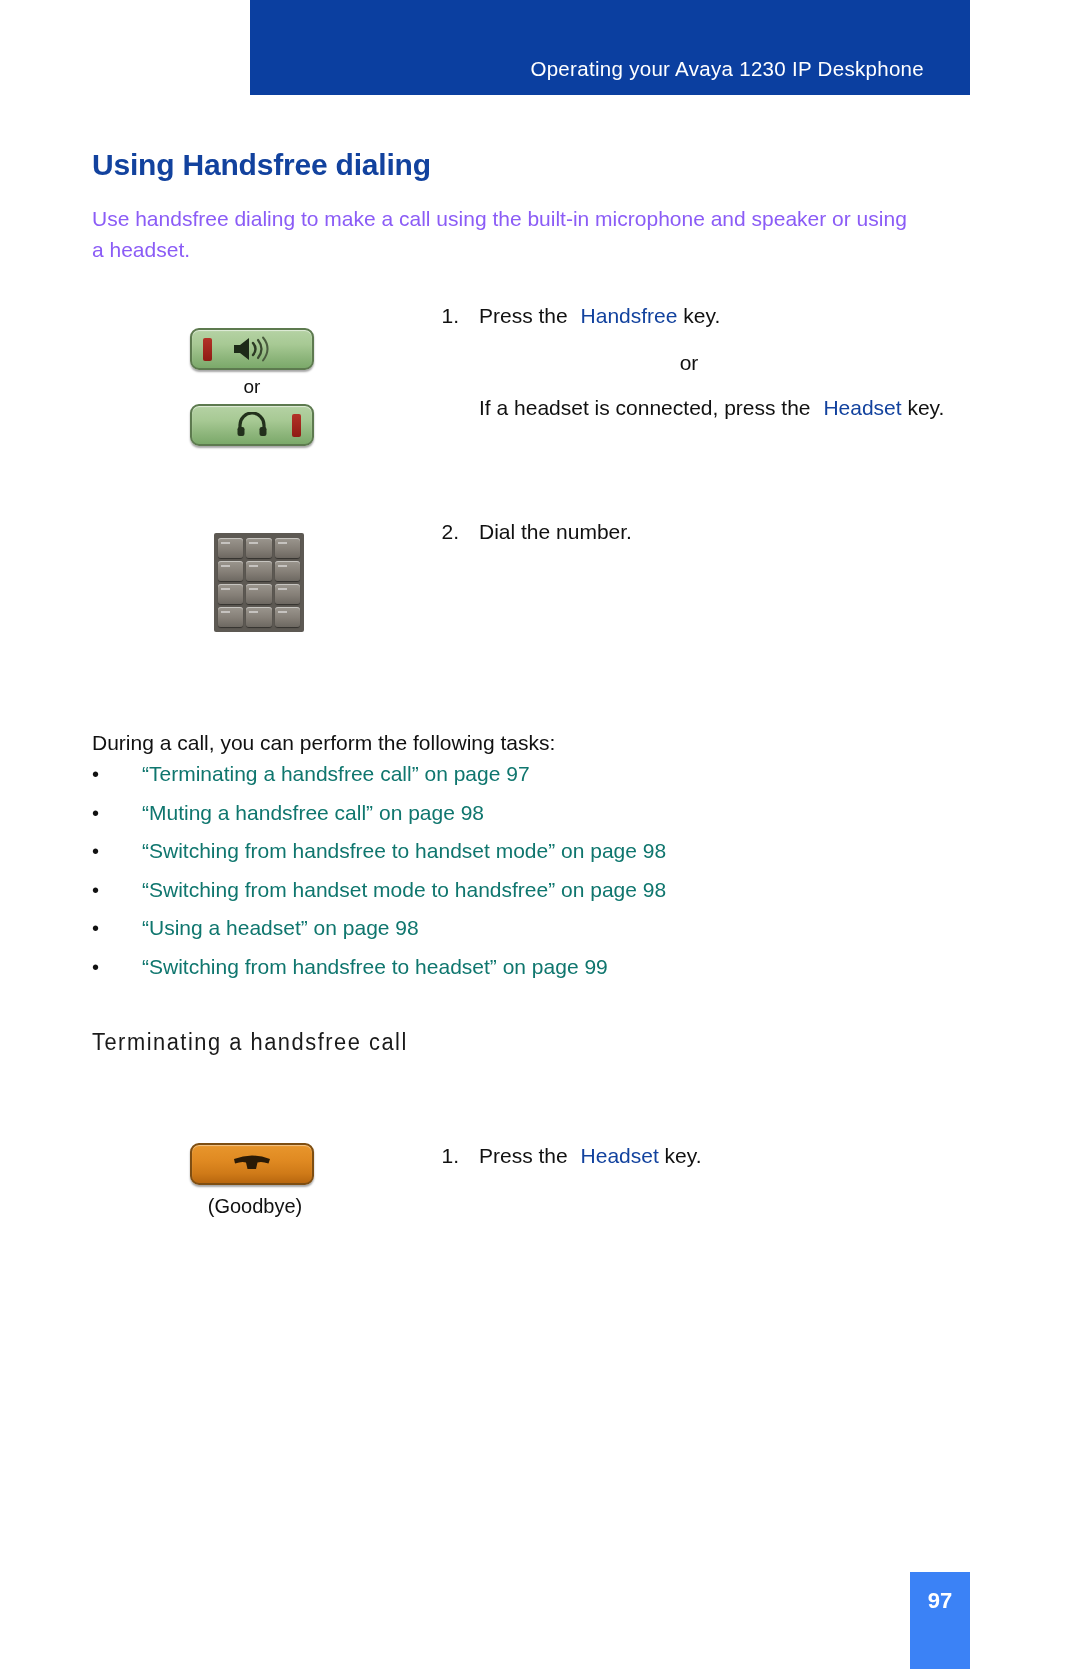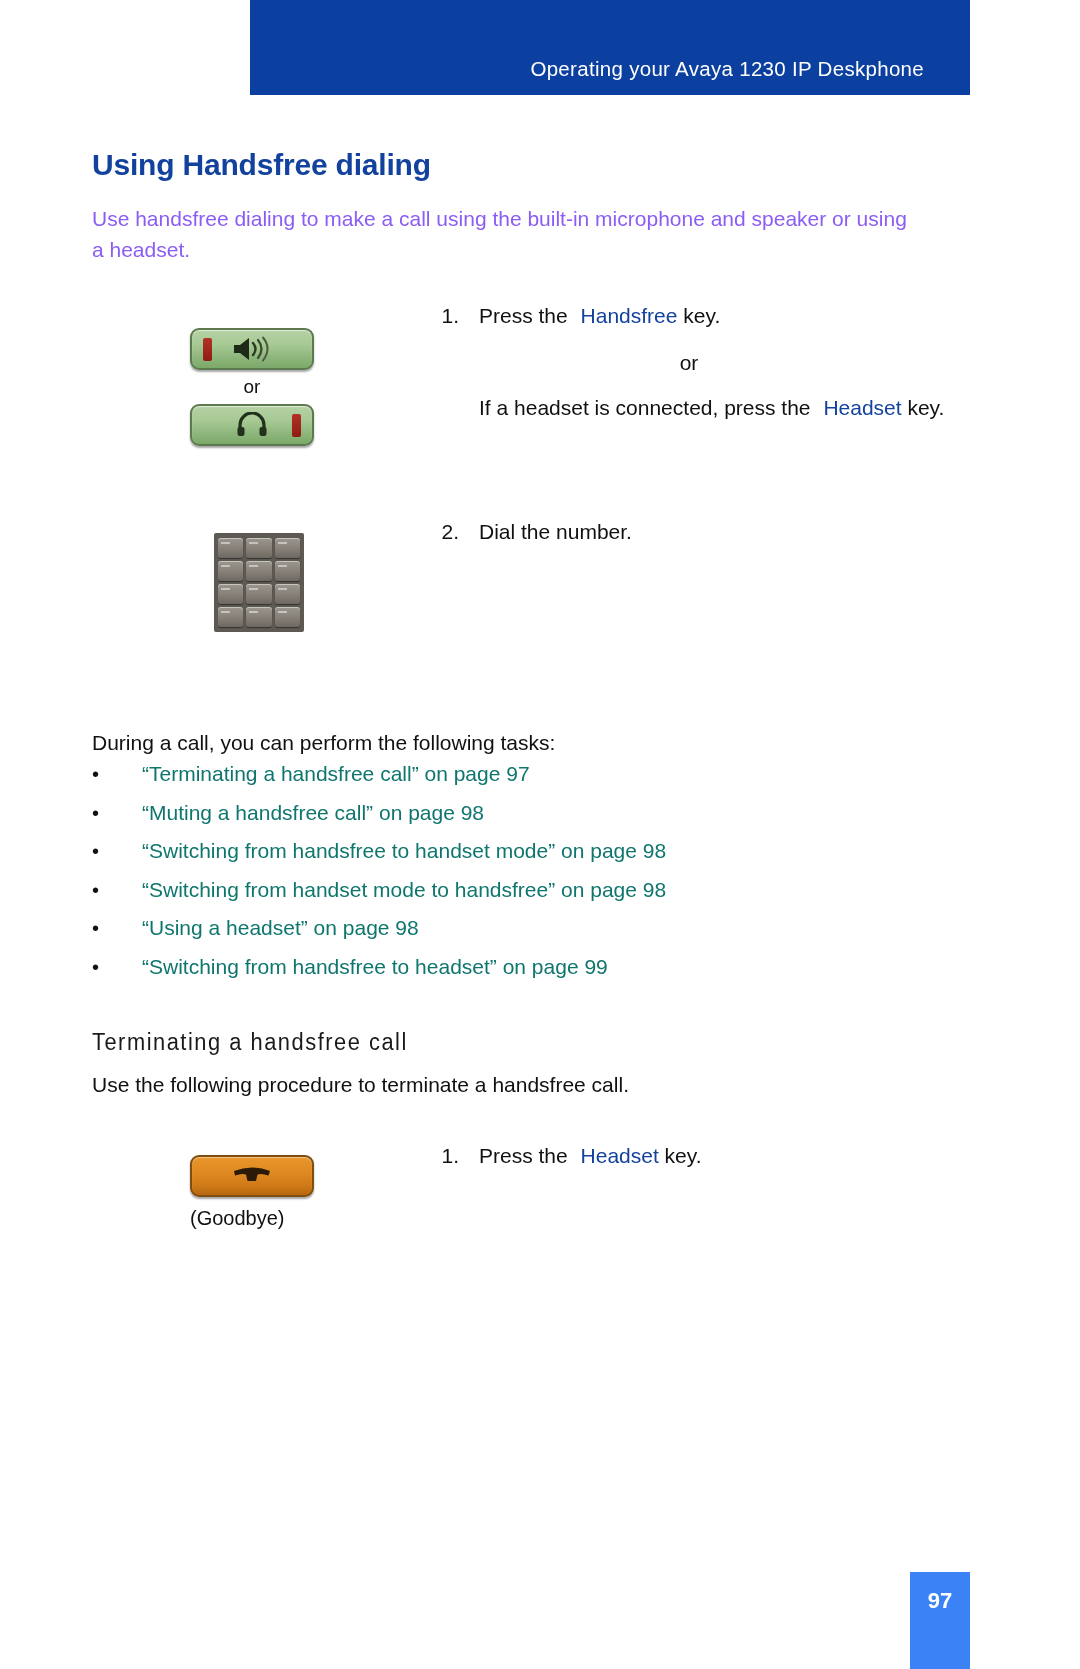--- a/index.html
+++ b/index.html
@@ -227,22 +227,21 @@
     font-size: 21px;
     color: #111;
   }
 
   
   #goodbye-figure {
     position: absolute;
     left: 190px;
     top: 1143px;
     width: 130px;
-    text-align: left;
-    margin-top: 12px;
+    text-align: center;
   }
   .key-goodbye {
     background: linear-gradient(to bottom, #e8962c 0%, #e08a22 40%, #cf7a18 75%, #b8670f 100%);
     border: 2px solid #7e4e12;
     box-shadow: 0 2px 2px rgba(0,0,0,0.35), inset 0 1px 1px rgba(255,255,255,0.45);
   }
   #goodbye-caption {
     margin-top: 10px;
     font-size: 20px;
     color: #111;
@@ -366,21 +365,20 @@
       <span class="bullet">•</span>
       <span class="link-text">“Using a headset” on page 98</span>
     </div>
     <div class="link-item">
       <span class="bullet">•</span>
       <span class="link-text">“Switching from handsfree to headset” on page 99</span>
     </div>
   </div>
 
   <h2 id="sub-heading">Terminating a handsfree call</h2>
-  <p id="sub-paragraph">Use the following procedure to terminate a handsfree call.</p>
 
   <div id="goodbye-figure">
     <div class="phone-key key-goodbye">
       <span class="glyph">
         <svg width="48" height="22" viewBox="0 0 48 22">
           <path d="M6 6 q18 -7 36 0 l-1.5 4.5 q-7 -2.5 -11 -1 l-1.5 6.5 h-8.5 l-1.5 -6.5 q-4 -1.5 -11 1 Z" fill="#2a1a06"></path>
         </svg>
       </span>
     </div>
     <div id="goodbye-caption">(Goodbye)</div>

